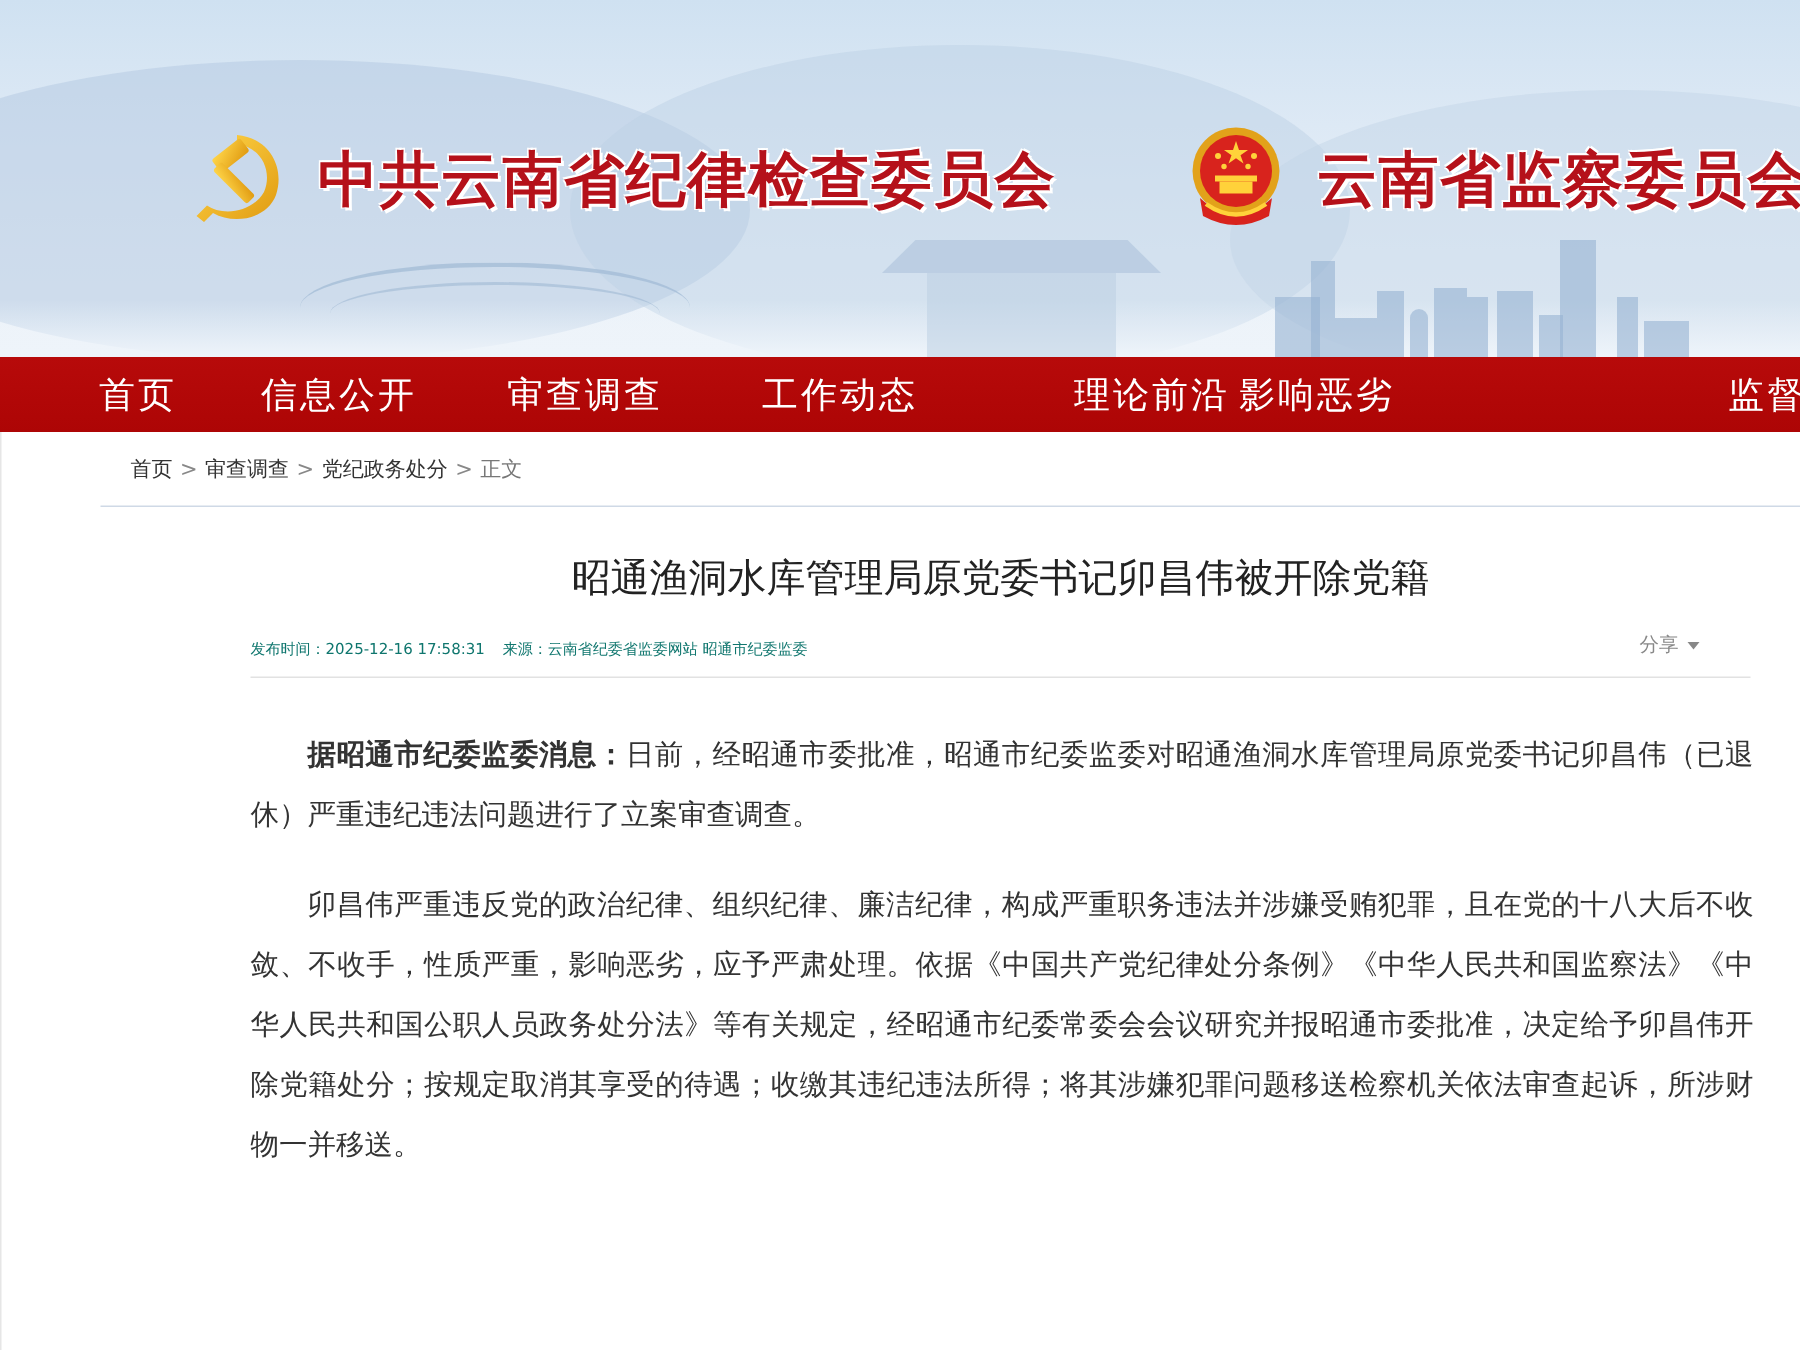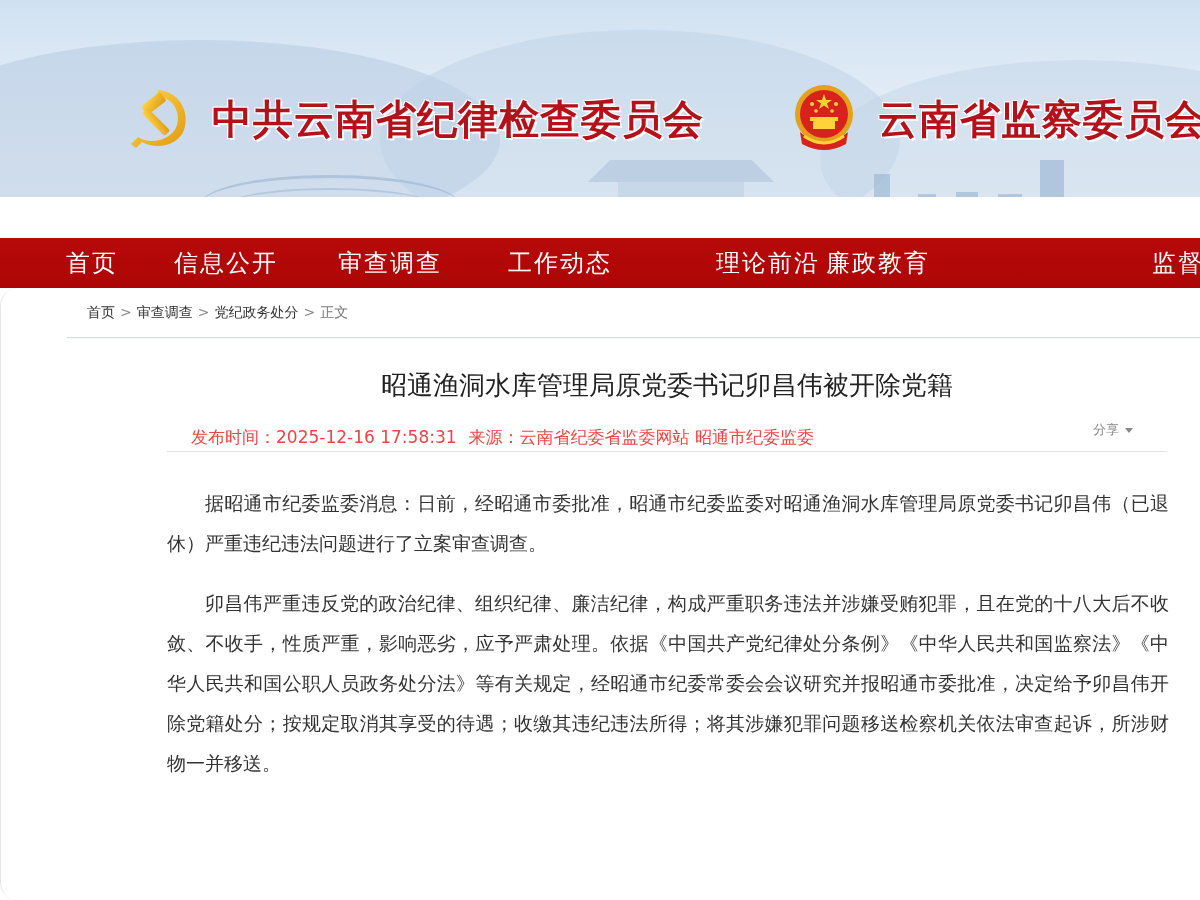--- a/index.html
+++ b/index.html
@@ -1,21 +1,21 @@
 <!DOCTYPE html>
 <html><head>
   <meta charset="utf-8">
   <style>
     * { box-sizing: border-box; margin: 0; padding: 0; }
     html, body { width: 1200px; height: 900px; overflow: hidden; background: #ffffff; }
     body { font-family: "DejaVu Sans", "Liberation Sans", sans-serif; color: #333; position: relative; }
 
     
     .banner {
-      position: absolute; left: 0; top: 0; width: 1200px; height: 197px;
+      position: absolute; left: 0; top: 0; width: 1200px; height: 238px;
       background: linear-gradient(180deg, #cfe1f1 0%, #dde9f5 35%, #e8f0f8 70%, #eef4fa 100%);
       overflow: hidden;
     }
     .mountain { position: absolute; border-radius: 50%; }
     .m1 { left: -100px; top: 40px; width: 600px; height: 200px; background: rgba(182,203,225,0.55); }
     .m2 { left: 380px; top: 30px; width: 520px; height: 220px; background: rgba(190,210,230,0.5); }
     .m3 { left: 820px; top: 60px; width: 520px; height: 200px; background: rgba(196,214,232,0.5); }
     .ground { position: absolute; left: 0; top: 200px; width: 1200px; height: 38px; background: linear-gradient(180deg, rgba(230,239,248,0) 0%, #eef4fa 100%); }
 
     .stadium { position: absolute; left: 200px; top: 175px; width: 260px; height: 60px; border-top: 3px solid rgba(160,185,212,0.7); border-radius: 50% 50% 0 0; }
@@ -55,56 +55,55 @@
     }
     .nav-item {
       position: absolute; top: 0; height: 50px; line-height: 50px;
       font-size: 24px; color: #ffffff; letter-spacing: 2px; cursor: pointer;
       font-family: "DejaVu Sans", sans-serif;
     }
 
     
     .page {
       position: absolute; left: 0; top: 288px; width: 1200px; height: 612px;
-      background: #ffffff; border-left: 1px solid #e6e6e6; border-radius: 18px;
+      background: #ffffff; border-left: 1px solid #e6e6e6;
     }
     .breadcrumb {
       position: absolute; left: 86px; top: 16px; font-size: 14px; color: #333; white-space: nowrap;
       font-family: "DejaVu Sans", sans-serif;
     }
     .breadcrumb a { color: #333; text-decoration: none; cursor: pointer; }
     .breadcrumb .sep { color: #888; margin: 0 5px; }
     .breadcrumb .current { color: #777; }
     .crumb-line { position: absolute; left: 66px; top: 49px; width: 1134px; height: 1px; background: #cfd9e6; }
 
     .article-title {
       position: absolute; left: 0; top: 80px; width: 1332px; text-align: center;
       font-size: 26px; color: #222; font-weight: normal; white-space: nowrap;
       font-family: "DejaVu Sans", sans-serif;
     }
     .meta {
-      position: absolute; left: 166px; top: 138px; font-size: 17px; color: #ef4444; white-space: nowrap;
+      position: absolute; left: 166px; top: 138px; font-size: 10px; color: #0f766e; white-space: nowrap;
       font-family: "DejaVu Sans", sans-serif;
-      margin-left: 24px;
     }
     .meta .gap { display: inline-block; width: 12px; }
     .share {
       position: absolute; left: 1092px; top: 133px; font-size: 13px; color: #888; cursor: pointer; white-space: nowrap;
       font-family: "DejaVu Sans", sans-serif;
     }
     .share .caret { display: inline-block; margin-left: 6px; width: 0; height: 0; border-left: 4px solid transparent; border-right: 4px solid transparent; border-top: 5px solid #888; vertical-align: middle; }
     .meta-line { position: absolute; left: 166px; top: 163px; width: 1000px; height: 1px; background: #e2e2e2; }
 
     .article-body {
       position: absolute; left: 166px; top: 195px; width: 1002px;
       font-size: 19px; line-height: 40px; color: #333;
       font-family: "DejaVu Sans", sans-serif;
     }
     .article-body p { text-indent: 2em; margin-bottom: 20px; text-align: justify; }
-    .article-body .lead { font-weight: normal; }
+    .article-body .lead { font-weight: bold; }
   </style>
 </head>
 <body>
 
 <div class="banner">
   <div class="mountain m1"></div>
   <div class="mountain m2"></div>
   <div class="mountain m3"></div>
   <div class="ground"></div>
 
@@ -156,21 +155,21 @@
   </svg>
   <div class="title-right">云南省监察委员会</div>
 </div>
 
 <nav class="nav">
   <a class="nav-item" style="left:66px;">首页</a>
   <a class="nav-item" style="left:174px;">信息公开</a>
   <a class="nav-item" style="left:338px;">审查调查</a>
   <a class="nav-item" style="left:508px;">工作动态</a>
   <a class="nav-item" style="left:692px;margin-left:24px;">理论前沿</a>
-  <a class="nav-item" style="left:826px;">廉政教育</a>
+  <a class="nav-item" style="left:826px;">影响恶劣</a>
   <a class="nav-item" style="left:1152px;">监督</a>
 </nav>
 
 <main class="page">
   <div class="breadcrumb">
     <a>首页</a><span class="sep">&gt;</span><a>审查调查</a><span class="sep">&gt;</span><a>党纪政务处分</a><span class="sep">&gt;</span><span class="current">正文</span>
   </div>
   <div class="crumb-line"></div>
 
   <h1 class="article-title">昭通渔洞水库管理局原党委书记卯昌伟被开除党籍</h1>

